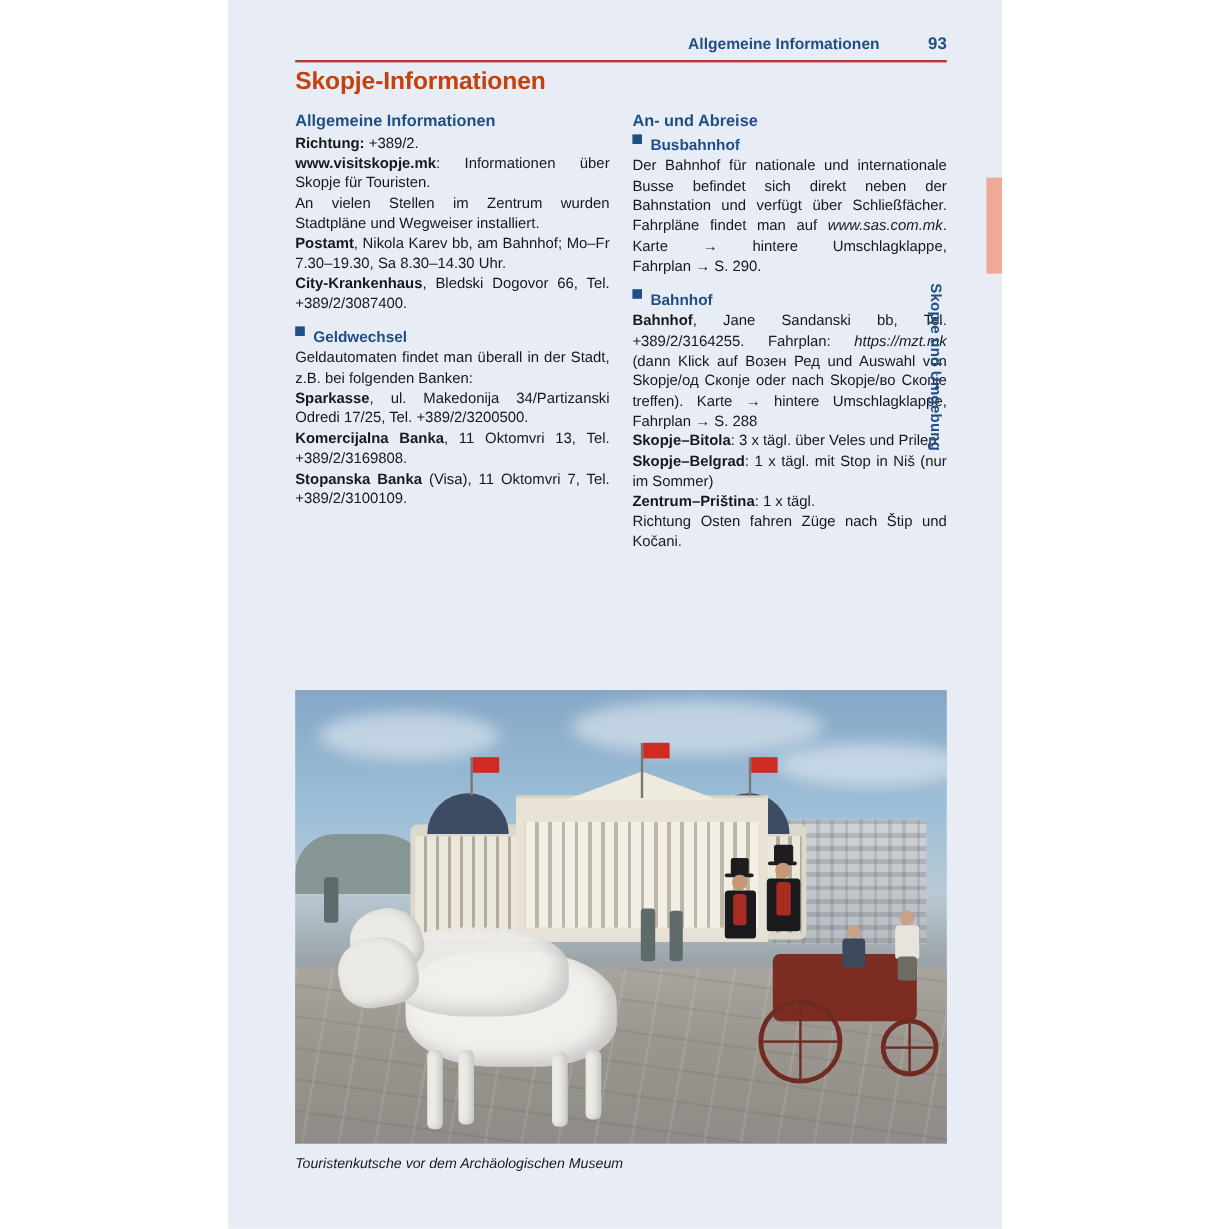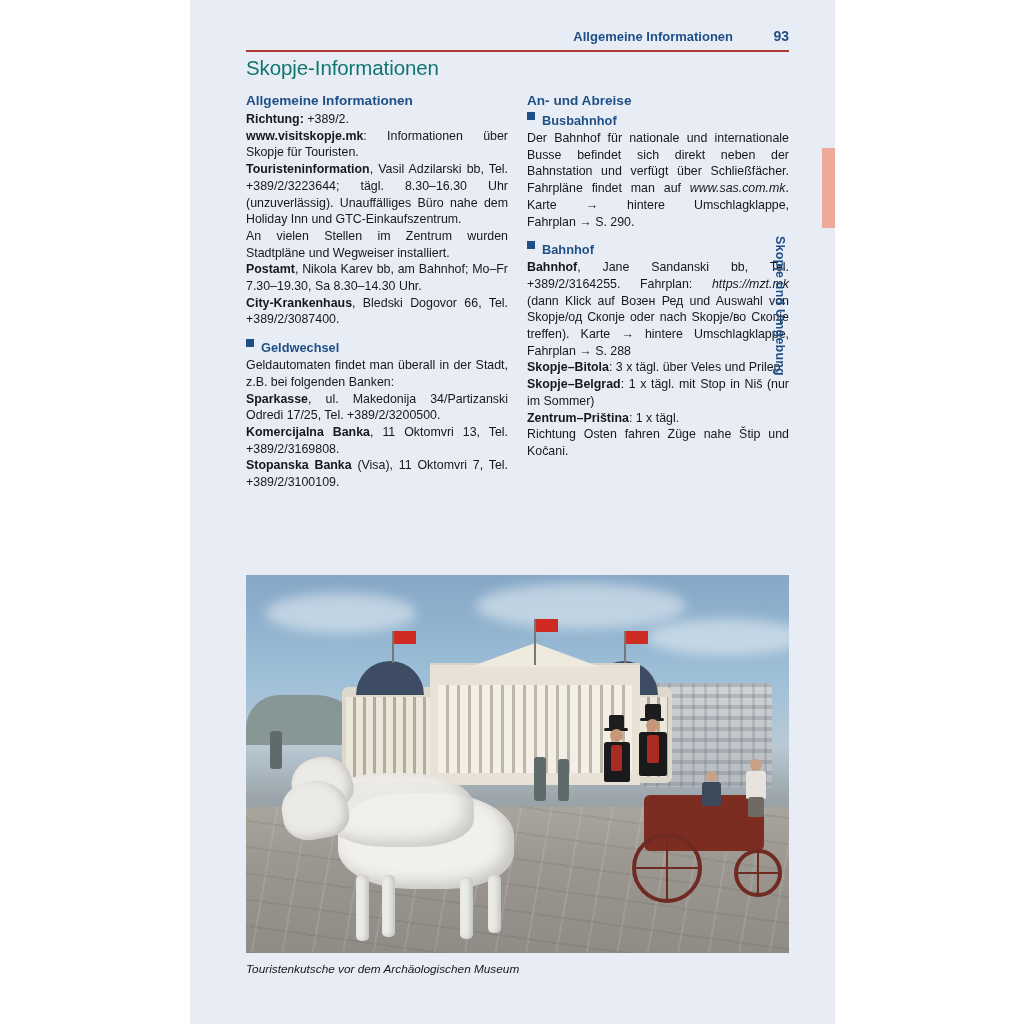--- a/index.html
+++ b/index.html
@@ -83,22 +83,22 @@
     width: 543px;
     height: 1.6px;
     background: #b03a2e;
   }
 
   #doc-title {
     position: absolute;
     left: 56px;
     top: 56px;
     font-size: 20.5px;
-    font-weight: normal;
-    color: #0f766e;
+    font-weight: bold;
+    color: #c2410c;
     letter-spacing: -0.1px;
   }
 
   
   .col {
     position: absolute;
     top: 92px;
     width: 262px;
     font-size: 12.4px;
     line-height: 16.7px;
@@ -297,21 +297,20 @@
   </div>
   <div id="hdr-rule"></div>
 
   <div id="doc-title">Skopje-Informationen</div>
 
   <div class="col" id="col-left">
     <div class="sec-head">Allgemeine Informationen</div>
 
     <p class="para first"><b>Richtung:</b> +389/2.</p>
     <p class="para"><b>www.visitskopje.mk</b>: Informationen über Skopje für Touristen.</p>
-    <p class="para"><b>Touristeninformation</b>, Vasil Adzilarski bb, Tel. +389/2/3223644; tägl. 8.30–16.30 Uhr (unzuverlässig). Unauffälliges Büro nahe dem Holiday Inn und GTC-Einkaufszentrum.</p>
     <p class="para">An vielen Stellen im Zentrum wurden Stadtpläne und Wegweiser installiert.</p>
     <p class="para"><b>Postamt</b>, Nikola Karev bb, am Bahnhof; Mo–Fr 7.30–19.30, Sa 8.30–14.30 Uhr.</p>
     <p class="para"><b>City-Krankenhaus</b>, Bledski Dogovor 66, Tel. +389/2/3087400.</p>
 
     <div class="sub-head">
       <span class="bullet"></span>
       <span>Geldwechsel</span>
     </div>
     <p class="para">Geldautomaten findet man überall in der Stadt, z.B. bei folgenden Banken:</p>
     <p class="para"><b>Sparkasse</b>, ul. Makedonija 34/Partizanski Odredi 17/25, Tel. +389/2/3200500.</p>
@@ -330,21 +329,21 @@
 
     <div class="sub-head">
       <span class="bullet"></span>
       <span>Bahnhof</span>
     </div>
     <p class="para"><b>Bahnhof</b>, Jane Sandanski bb, Tel. +389/2/3164255. Fahrplan: <i>https://mzt.mk</i> (dann Klick auf Возен Ред und Auswahl von Skopje/од Скопје oder nach Skopje/во Скопје treffen). Karte&nbsp;→&nbsp;hintere Umschlagklappe, Fahrplan&nbsp;→&nbsp;S.&nbsp;288</p>
 
     <p class="para"><b>Skopje–Bitola</b>: 3 x tägl. über Veles und Prilep</p>
     <p class="para"><b>Skopje–Belgrad</b>: 1 x tägl. mit Stop in Niš (nur im Sommer)</p>
     <p class="para"><b>Zentrum–Priština</b>: 1 x tägl.</p>
-    <p class="para">Richtung Osten fahren Züge nahe Štip und Kočani.</p>
+    <p class="para">Richtung Osten fahren Züge nach Štip und Kočani.</p>
   </div>
 
   <div id="figure">
     <div id="photo">
       <div class="sky-cloud" style="left:20px;  top:18px;  width:150px; height:40px;"></div>
       <div class="sky-cloud" style="left:230px; top:8px;   width:210px; height:46px;"></div>
       <div class="sky-cloud" style="left:400px; top:44px;  width:160px; height:36px;"></div>
 
       <div class="hill"></div>
 

